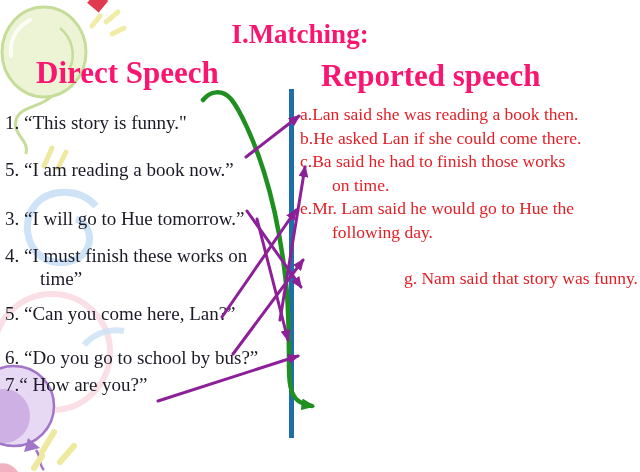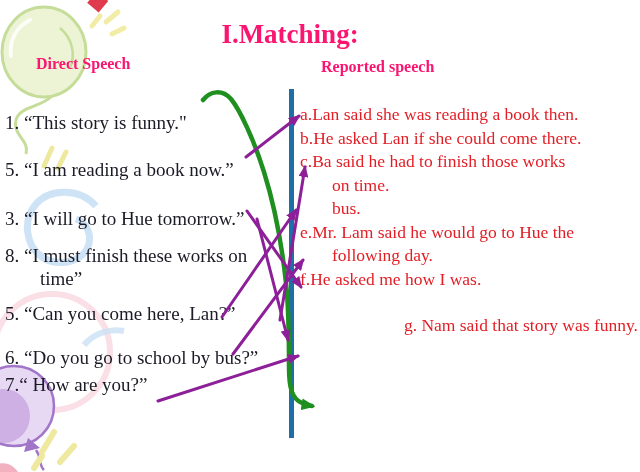--- a/index.html
+++ b/index.html
@@ -3,24 +3,24 @@
 <meta charset="utf-8">
 <style>
   html,body{margin:0;padding:0;background:#888;}
   .slide{
     position:relative;width:640px;height:472px;background:#ffffff;
     overflow:hidden;font-family:"Liberation Serif","DejaVu Serif",serif;
   }
   .abs{position:absolute;}
   .deco-layer,.arrow-layer{position:absolute;left:0;top:0;width:640px;height:472px;pointer-events:none;}
   .slide-title{
-    left:8px;top:18px;width:564px;text-align:center;
+    left:18px;top:18px;width:564px;text-align:center;
     font-size:27px;font-weight:bold;color:#fa1670;line-height:32px;
   }
-  .col-header{font-size:16px;font-weight:bold;color:#fa1670;white-space:nowrap;}
+  .col-header{font-size:31px;font-weight:bold;color:#fa1670;white-space:nowrap;}
   .hdr-left{left:36px;top:55px;}
   .hdr-right{left:321px;top:58px;}
   .direct-line{
     left:5px;font-size:19px;line-height:22px;color:#1b1b26;white-space:nowrap;
   }
   .direct-indent{left:40px;}
   .reported-col{left:300px;top:103px;width:338px;}
   .reported-line{
     font-size:17.5px;line-height:23.5px;color:#e31e25;white-space:nowrap;
   }
@@ -71,35 +71,33 @@
     <path d="M -6,466 C 2,461 12,463 18,472 L -6,472 Z" fill="#f3b0c0"></path>
   </svg>
 
   <div class="abs slide-title">I.Matching:</div>
   <div class="abs col-header hdr-left">Direct Speech</div>
   <div class="abs col-header hdr-right">Reported speech</div>
 
   <div class="abs direct-line" style="top:112px">1. “This story is funny."</div>
   <div class="abs direct-line" style="top:159px">5. “I am reading a book now.”</div>
   <div class="abs direct-line" style="top:208px">3. “I will go to Hue tomorrow.”</div>
-  <div class="abs direct-line" style="top:245px">8. “I must finish these works on</div>
+  <div class="abs direct-line" style="top:245px">4. “I must finish these works on</div>
   <div class="abs direct-line direct-indent" style="top:268px">time”</div>
   <div class="abs direct-line" style="top:303px">5. “Can you come here, Lan?”</div>
   <div class="abs direct-line" style="top:347px">6. “Do you go to school by bus?”</div>
   <div class="abs direct-line" style="top:374px">7.“ How are you?”</div>
 
   <div class="abs reported-col">
     <div class="reported-line">a.Lan said she was reading a book then.</div>
     <div class="reported-line">b.He asked Lan if she could come there.</div>
     <div class="reported-line">c.Ba said he had to finish those works</div>
     <div class="reported-line r-indent">on time.</div>
-    <div class="reported-line r-indent">bus.</div>
     <div class="reported-line">e.Mr. Lam said he would go to Hue the</div>
     <div class="reported-line r-indent">following day.</div>
-    <div class="reported-line">f.He asked me how I was.</div>
     <div class="reported-line r-gap">g. Nam said that story was funny.</div>
   </div>
 
   <svg id="arrow-layer" class="arrow-layer" viewBox="0 0 640 472">
     <defs>
       <marker id="purpleArrow" viewBox="0 0 12 10" refX="10" refY="5" markerWidth="12" markerHeight="10" orient="auto" markerUnits="userSpaceOnUse">
         <path id="purple-head-path" d="M0,0 L12,5 L0,10 Z" fill="#8d1f98"></path>
       </marker>
       <marker id="greenArrow" viewBox="0 0 12 10" refX="9" refY="5" markerWidth="14" markerHeight="12" orient="auto" markerUnits="userSpaceOnUse">
         <path id="green-head" d="M0,0 L12,5 L0,10 Z" fill="#1f8f1f"></path>

